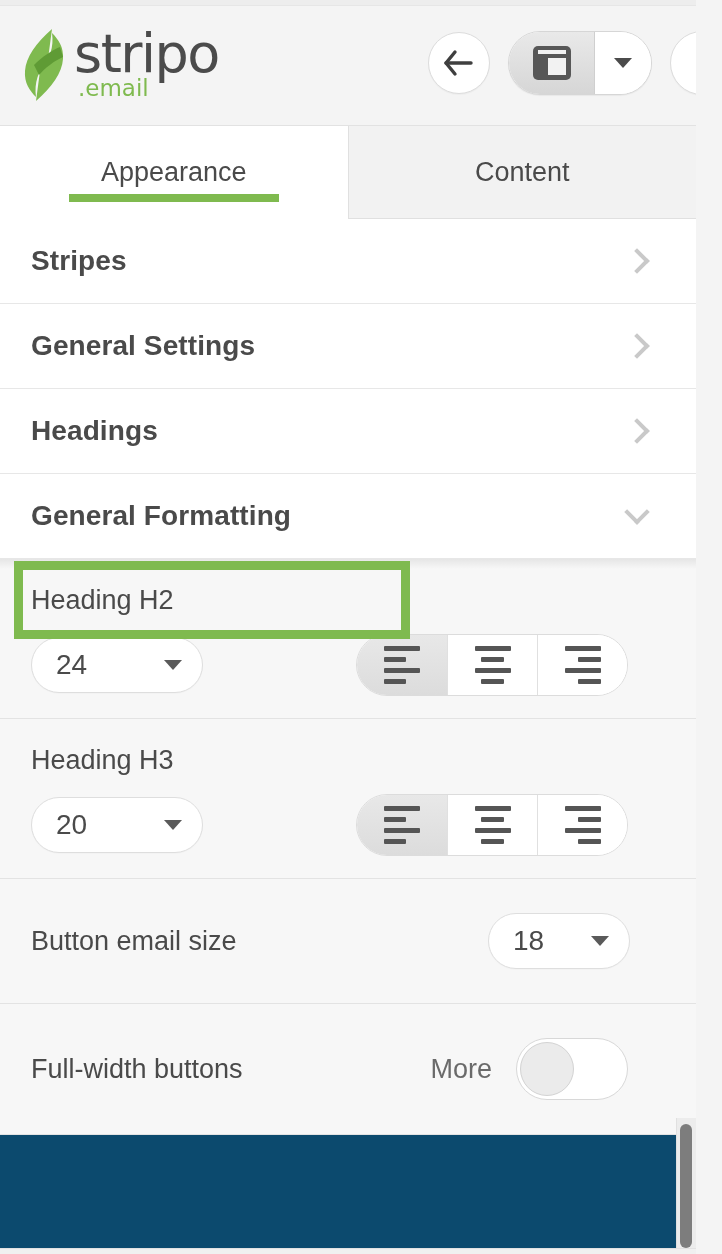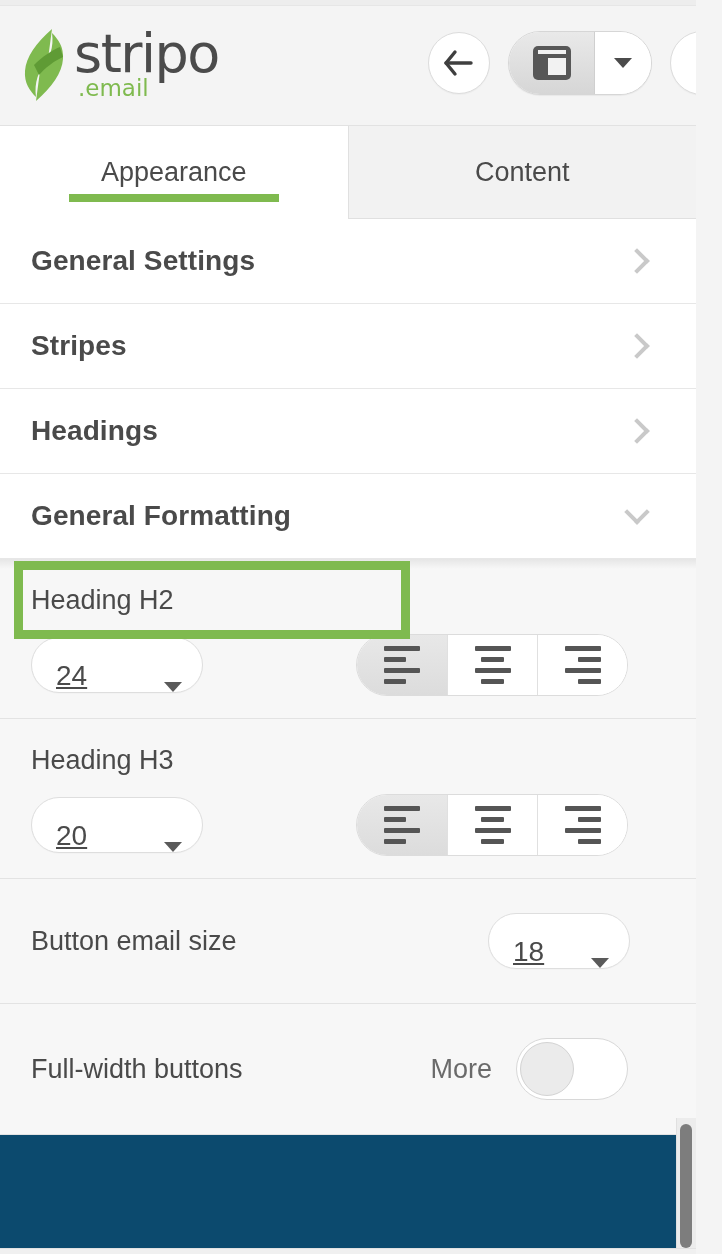--- a/index.html
+++ b/index.html
@@ -270,25 +270,24 @@
   }
 
   
   .numsel {
     width: 172px;
     height: 56px;
     border-radius: 28px;
     background: #fff;
     border: 1px solid #dedede;
     display: flex;
-    align-items: flex-end;
+    align-items: center;
     padding: 0 20px 0 24px;
     cursor: pointer;
     box-shadow: 0 1px 1px rgba(0,0,0,0.02);
-    text-decoration: underline;
   }
   .numsel-val {
     font-size: 28px;
     color: #4a4a4a;
   }
   .numsel-caret {
     margin-left: auto;
     width: 0; height: 0;
     border-left: 9px solid transparent;
     border-right: 9px solid transparent;
@@ -462,26 +461,26 @@
       <span>Appearance</span>
     </div>
     <div class="tab inactive">
       <span>Content</span>
     </div>
   </div>
 
   <div class="acc-list">
 
     <div class="acc-row">
+      <span class="acc-label">Stripes</span>
+      <span class="chev right"></span>
+    </div>
+
+    <div class="acc-row">
       <span class="acc-label">General Settings</span>
-      <span class="chev right"></span>
-    </div>
-
-    <div class="acc-row">
-      <span class="acc-label">Stripes</span>
       <span class="chev right"></span>
     </div>
 
     <div class="acc-row">
       <span class="acc-label">Headings</span>
       <span class="chev right"></span>
     </div>
 
 
     <div class="acc-row">

